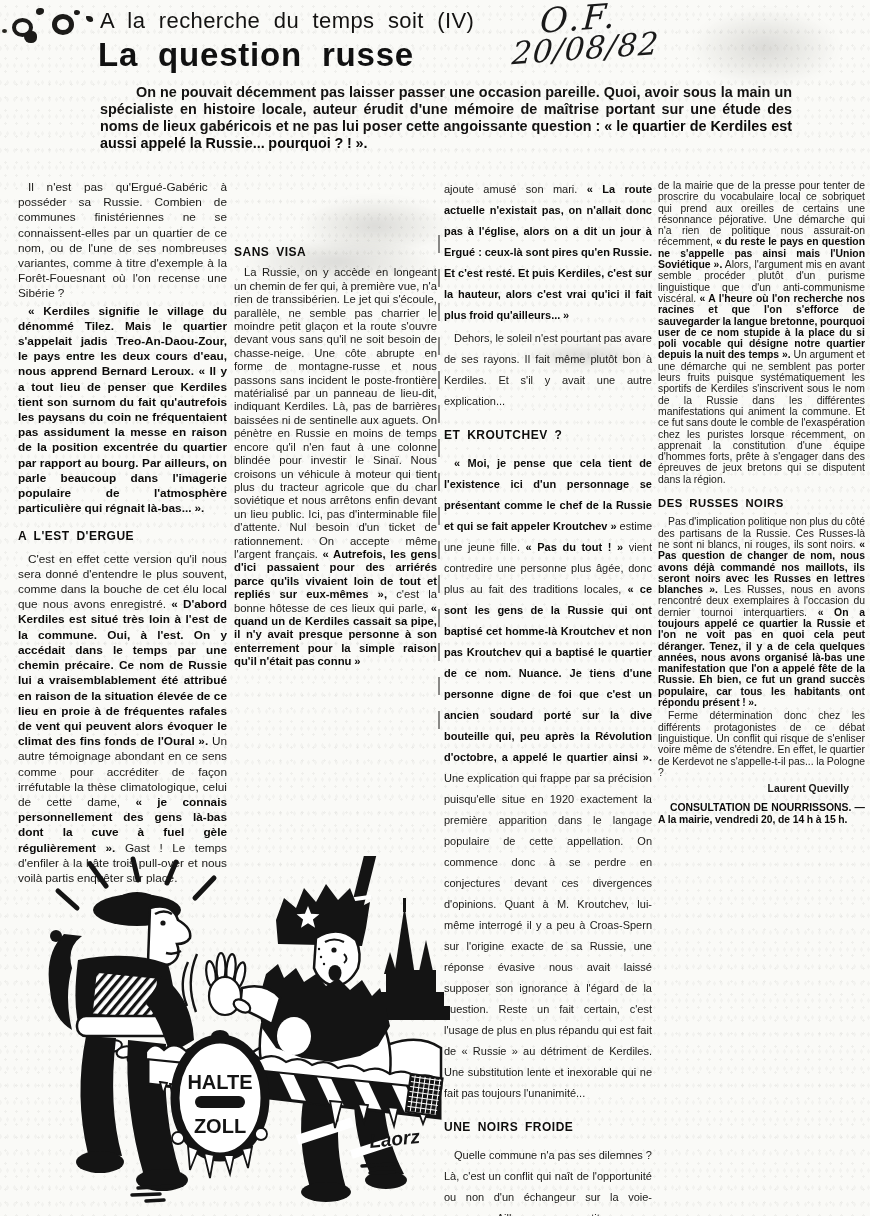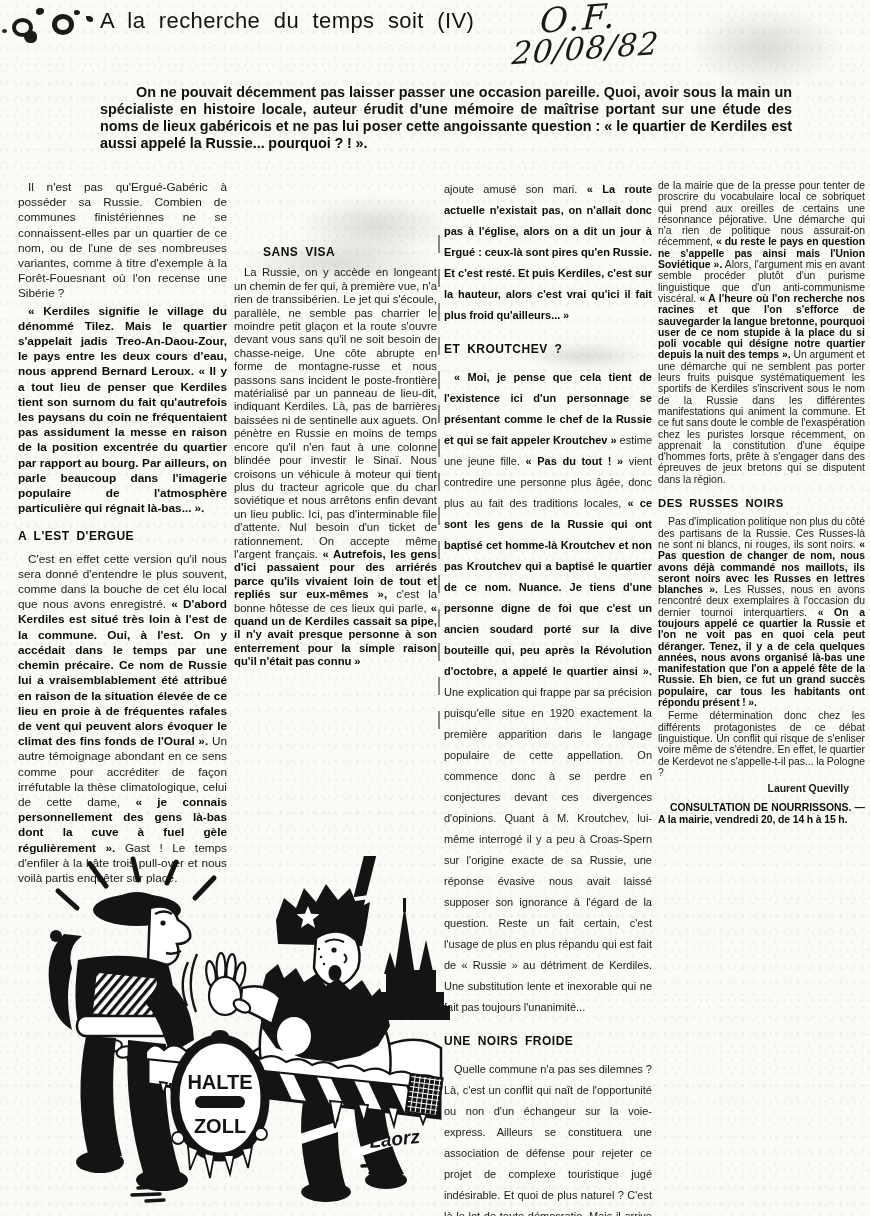--- a/index.html
+++ b/index.html
@@ -34,21 +34,21 @@
   .col{position:absolute;text-align:justify;}
   #col1{left:18px;top:180px;width:209px;font-size:11.8px;line-height:15.2px;}
   #col2{left:234px;top:246px;width:203px;font-size:11.3px;line-height:13.4px;}
   #col3{left:444px;top:179px;width:208px;font-size:11px;line-height:21px;}
   #col4{left:658px;top:180px;width:207px;font-size:10.4px;line-height:11.3px;}
   .para{margin:0 0 2px;text-indent:10px;word-spacing:-.3px;}
   .para.noindent{text-indent:0;}
   .bq{font-weight:700;color:#0c0b0a;}
   .subhead{font-weight:700;font-size:12px;letter-spacing:.5px;word-spacing:3px;margin:13px 0 7px;color:#0e0d0c;}
   #col4 .subhead{font-size:11.3px;}
-  .col .subhead:first-child{margin-top:0;margin-left:29px;}
+  .col .subhead:first-child{margin-top:0;}
   .byline{text-align:right;font-weight:700;padding-right:16px;margin:5px 0 8px;}
   .notice{font-weight:700;text-indent:12px;}
   
   .colrule{position:absolute;left:438px;top:235px;width:2px;height:505px;
     background:repeating-linear-gradient(180deg,rgba(25,24,22,.5) 0 18px,rgba(25,24,22,0) 18px 34px);}
   
   .cartoon{position:absolute;left:20px;top:856px;width:435px;height:360px;text-align:right;}
   .cartoon svg text{font-family:"Liberation Sans",sans-serif;}
 </style>
 </head>
@@ -63,39 +63,41 @@
   <div class="blob b5"></div>
   <div class="blob b6"></div>
   <div class="blob b7"></div>
 
   <div class="smudge" style="left:300px;top:196px;width:150px;height:60px;"></div>
   <div class="smudge" style="left:238px;top:238px;width:200px;height:48px;"></div>
   <div class="smudge" style="left:520px;top:342px;width:130px;height:28px;"></div>
   <div class="smudge" style="left:690px;top:8px;width:150px;height:80px;"></div>
 
   <div class="kicker">A la recherche du temps soit (IV)</div>
+  <h1 class="title">La question russe</h1>
   <div class="hw hw1">O.F.</div>
   <div class="hw hw2">20/08/82</div>
 
   <div class="lede">
       <p class="para"><span>On ne pouvait décemment pas laisser passer une occasion pareille. Quoi, avoir sous la main un spécialiste en histoire locale, auteur érudit d'une mémoire de maîtrise portant sur une étude des noms de lieux gabéricois et ne pas lui poser cette angoissante question : </span><span class="bq">« le quartier de Kerdiles est aussi appelé la Russie... pourquoi ? ! ».</span></p>
     </div>
 
   <div class="col" id="col1">
       <p class="para"><span>Il n'est pas qu'Ergué-Gabéric à posséder sa Russie. Combien de communes finistériennes ne se connaissent-elles par un quartier de ce nom, ou de l'une de ses nombreuses variantes, comme à titre d'exemple à la Forêt-Fouesnant où l'on recense une Sibérie ?</span></p>
       <p class="para"><span class="bq">« Kerdiles signifie le village du dénommé Tilez. Mais le quartier s'appelait jadis Treo-An-Daou-Zour, le pays entre les deux cours d'eau, nous apprend Bernard Leroux. « Il y a tout lieu de penser que Kerdiles tient son surnom du fait qu'autrefois les paysans du coin ne fréquentaient pas assidument la messe en raison de la position excentrée du quartier par rapport au bourg. Par ailleurs, on parle beaucoup dans l'imagerie populaire de l'atmosphère particulière qui régnait là-bas... ».</span></p>
       <div class="subhead">A L'EST D'ERGUE</div>
       <p class="para"><span>C'est en effet cette version qu'il nous sera donné d'entendre le plus souvent, comme dans la bouche de cet élu local que nous avons enregistré. </span><span class="bq">« D'abord Kerdiles est situé très loin à l'est de la commune. Oui, à l'est. On y accédait dans le temps par une chemin précaire. Ce nom de Russie lui a vraisemblablement été attribué en raison de la situation élevée de ce lieu en proie à de fréquentes rafales de vent qui peuvent alors évoquer le climat des fins fonds de l'Oural ».</span><span> Un autre témoignage abondant en ce sens comme pour accréditer de façon irréfutable la thèse climatologique, celui de cette dame, </span><span class="bq">« je connais personnellement des gens là-bas dont la cuve à fuel gèle régulièrement ».</span><span> Gast ! Le temps d'enfiler à la hâte trois pull-over et nous voilà partis enquêter sur place.</span></p>
     </div>
   <div class="col" id="col2">
       <div class="subhead">SANS VISA</div>
       <p class="para"><span>La Russie, on y accède en longeant un chemin de fer qui, à première vue, n'a rien de transsibérien. Le jet qui s'écoule, parallèle, ne semble pas charrier le moindre petit glaçon et la route s'ouvre devant vous sans qu'il ne soit besoin de chasse-neige. Une côte abrupte en forme de montagne-russe et nous passons sans incident le poste-frontière matérialisé par un panneau de lieu-dit, indiquant Kerdiles. Là, pas de barrières baissées ni de sentinelle aux aguets. On pénètre en Russie en moins de temps encore qu'il n'en faut à une colonne blindée pour investir le Sinaï. Nous croisons un véhicule à moteur qui tient plus du tracteur agricole que du char soviétique et nous arrêtons enfin devant un lieu public. Ici, pas d'interminable file d'attente. Nul besoin d'un ticket de rationnement. On accepte même l'argent français. </span><span class="bq">« Autrefois, les gens d'ici passaient pour des arriérés parce qu'ils vivaient loin de tout et repliés sur eux-mêmes »,</span><span> c'est la bonne hôtesse de ces lieux qui parle, </span><span class="bq">« quand un de Kerdiles cassait sa pipe, il n'y avait presque personne à son enterrement pour la simple raison qu'il n'était pas connu »</span></p>
     </div>
   <div class="col" id="col3">
       <p class="para noindent"><span>ajoute amusé son mari. </span><span class="bq">« La route actuelle n'existait pas, on n'allait donc pas à l'église, alors on a dit un jour à Ergué : ceux-là sont pires qu'en Russie. Et c'est resté. Et puis Kerdiles, c'est sur la hauteur, alors c'est vrai qu'ici il fait plus froid qu'ailleurs... »</span></p>
+      <p class="para"><span>Dehors, le soleil n'est pourtant pas avare de ses rayons. Il fait même plutôt bon à Kerdiles. Et s'il y avait une autre explication...</span></p>
       <div class="subhead">ET KROUTCHEV ?</div>
       <p class="para"><span class="bq">« Moi, je pense que cela tient de l'existence ici d'un personnage se présentant comme le chef de la Russie et qui se fait appeler Kroutchev »</span><span> estime une jeune fille. </span><span class="bq">« Pas du tout ! »</span><span> vient contredire une personne plus âgée, donc plus au fait des traditions locales, </span><span class="bq">« ce sont les gens de la Russie qui ont baptisé cet homme-là Kroutchev et non pas Kroutchev qui a baptisé le quartier de ce nom. Nuance. Je tiens d'une personne digne de foi que c'est un ancien soudard porté sur la dive bouteille qui, peu après la Révolution d'octobre, a appelé le quartier ainsi ».</span><span> Une explication qui frappe par sa précision puisqu'elle situe en 1920 exactement la première apparition dans le langage populaire de cette appellation. On commence donc à se perdre en conjectures devant ces divergences d'opinions. Quant à M. Kroutchev, lui-même interrogé il y a peu à Croas-Spern sur l'origine exacte de sa Russie, une réponse évasive nous avait laissé supposer son ignorance à l'égard de la question. Reste un fait certain, c'est l'usage de plus en plus répandu qui est fait de « Russie » au détriment de Kerdiles. Une substitution lente et inexorable qui ne fait pas toujours l'unanimité...</span></p>
       <div class="subhead">UNE NOIRS FROIDE</div>
       <p class="para"><span>Quelle commune n'a pas ses dilemnes ? Là, c'est un conflit qui naît de l'opportunité ou non d'un échangeur sur la voie-express. Ailleurs se constituera une association de défense pour rejeter ce projet de complexe touristique jugé indésirable. Et quoi de plus naturel ? C'est là le lot de toute démocratie. Mais il arrive parfois que les sujets qui viennent alimenter le débat démocratique surprennent par leur originalité. Il en est de la Russie qui a ses farouches adversaires, mais aussi de solides partisans. Cela fait en effet un bail que des interventions ont régulièrement lieu, tant auprès</span></p>
     </div>
   <div class="col" id="col4">
       <p class="para noindent"><span>de la mairie que de la presse pour tenter de proscrire du vocabulaire local ce sobriquet qui prend aux oreilles de certains une résonnance péjorative. Une démarche qui n'a rien de politique nous assurait-on récemment, </span><span class="bq">« du reste le pays en question ne s'appelle pas ainsi mais l'Union Soviétique ».</span><span> Alors, l'argument mis en avant semble procéder plutôt d'un purisme linguistique que d'un anti-communisme viscéral. </span><span class="bq">« A l'heure où l'on recherche nos racines et que l'on s'efforce de sauvegarder la langue bretonne, pourquoi user de ce nom stupide à la place du si poli vocable qui désigne notre quartier depuis la nuit des temps ».</span><span> Un argument et une démarche qui ne semblent pas porter leurs fruits puisque systématiquement les sportifs de Kerdiles s'inscrivent sous le nom de la Russie dans les différentes manifestations qui animent la commune. Et ce fut sans doute le comble de l'exaspération chez les puristes lorsque récemment, on apprenait la constitution d'une équipe d'hommes forts, prête à s'engager dans des épreuves de jeux bretons qui se disputent dans la région.</span></p>
       <div class="subhead">DES RUSSES NOIRS</div>
       <p class="para"><span>Pas d'implication politique non plus du côté des partisans de la Russie. Ces Russes-là ne sont ni blancs, ni rouges, ils sont noirs. </span><span class="bq">« Pas question de changer de nom, nous avons déjà commandé nos maillots, ils seront noirs avec les Russes en lettres blanches ».</span><span> Les Russes, nous en avons rencontré deux exemplaires à l'occasion du dernier tournoi interquartiers. </span><span class="bq">« On a toujours appelé ce quartier la Russie et l'on ne voit pas en quoi cela peut déranger. Tenez, il y a de cela quelques années, nous avons organisé là-bas une manifestation que l'on a appelé fête de la Russie. Eh bien, ce fut un grand succès populaire, car tous les habitants ont répondu présent ! ».</span></p>
       <p class="para"><span>Ferme détermination donc chez les différents protagonistes de ce débat linguistique. Un conflit qui risque de s'enliser voire même de s'étendre. En effet, le quartier de Kerdevot ne s'appelle-t-il pas... la Pologne ?</span></p>

